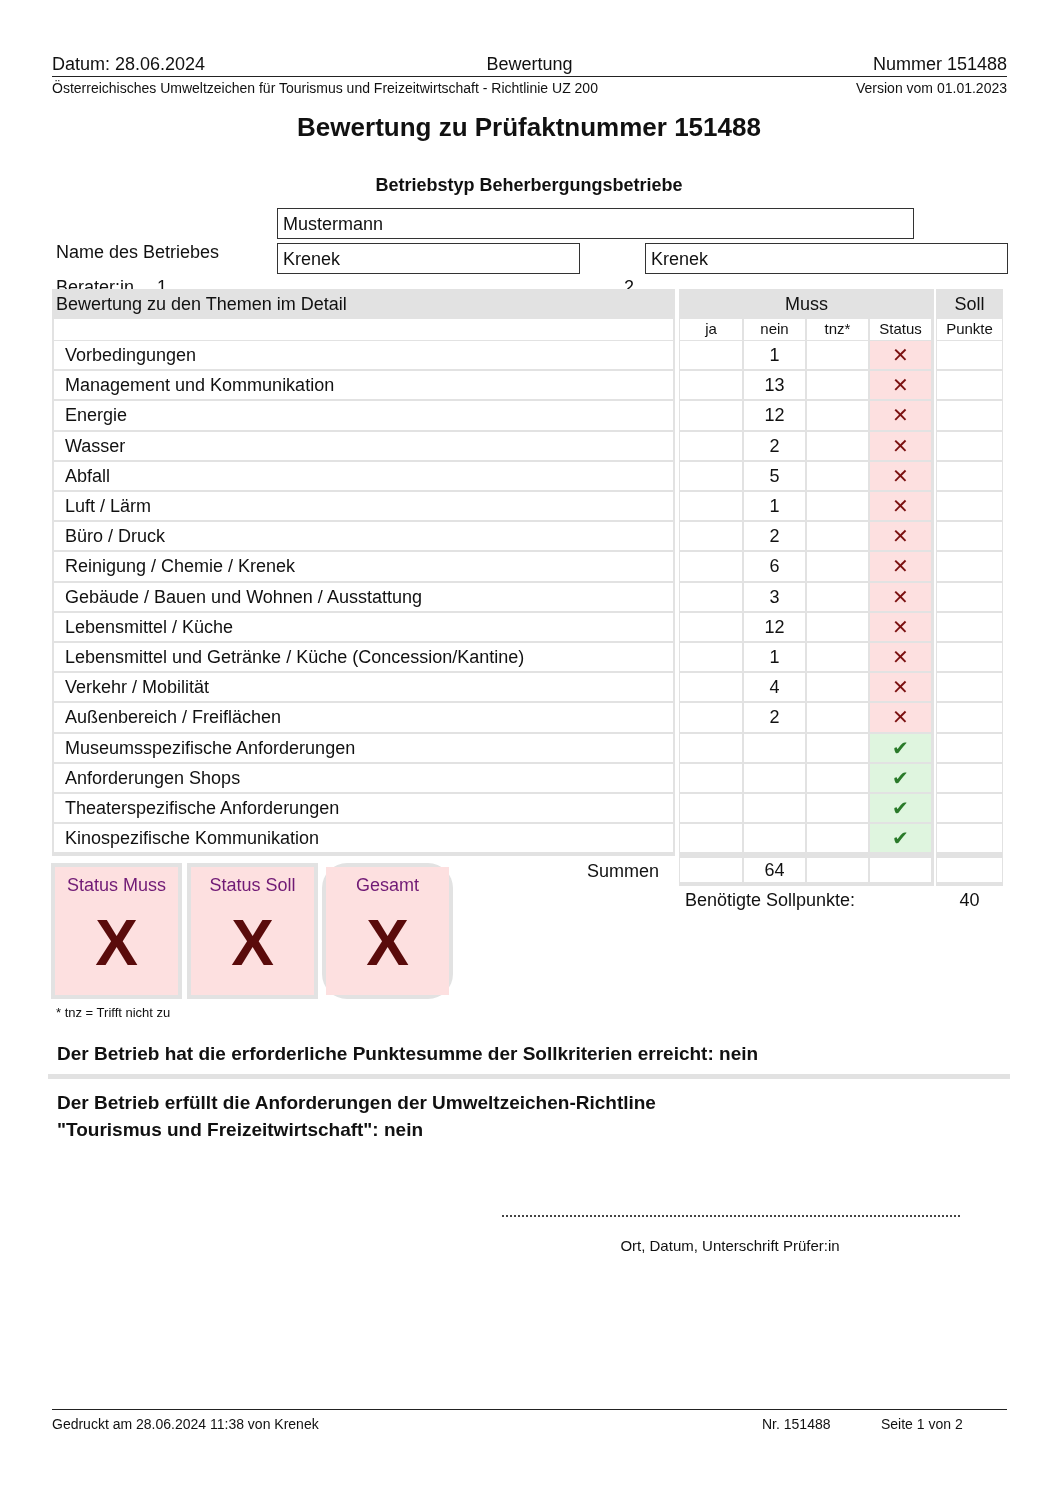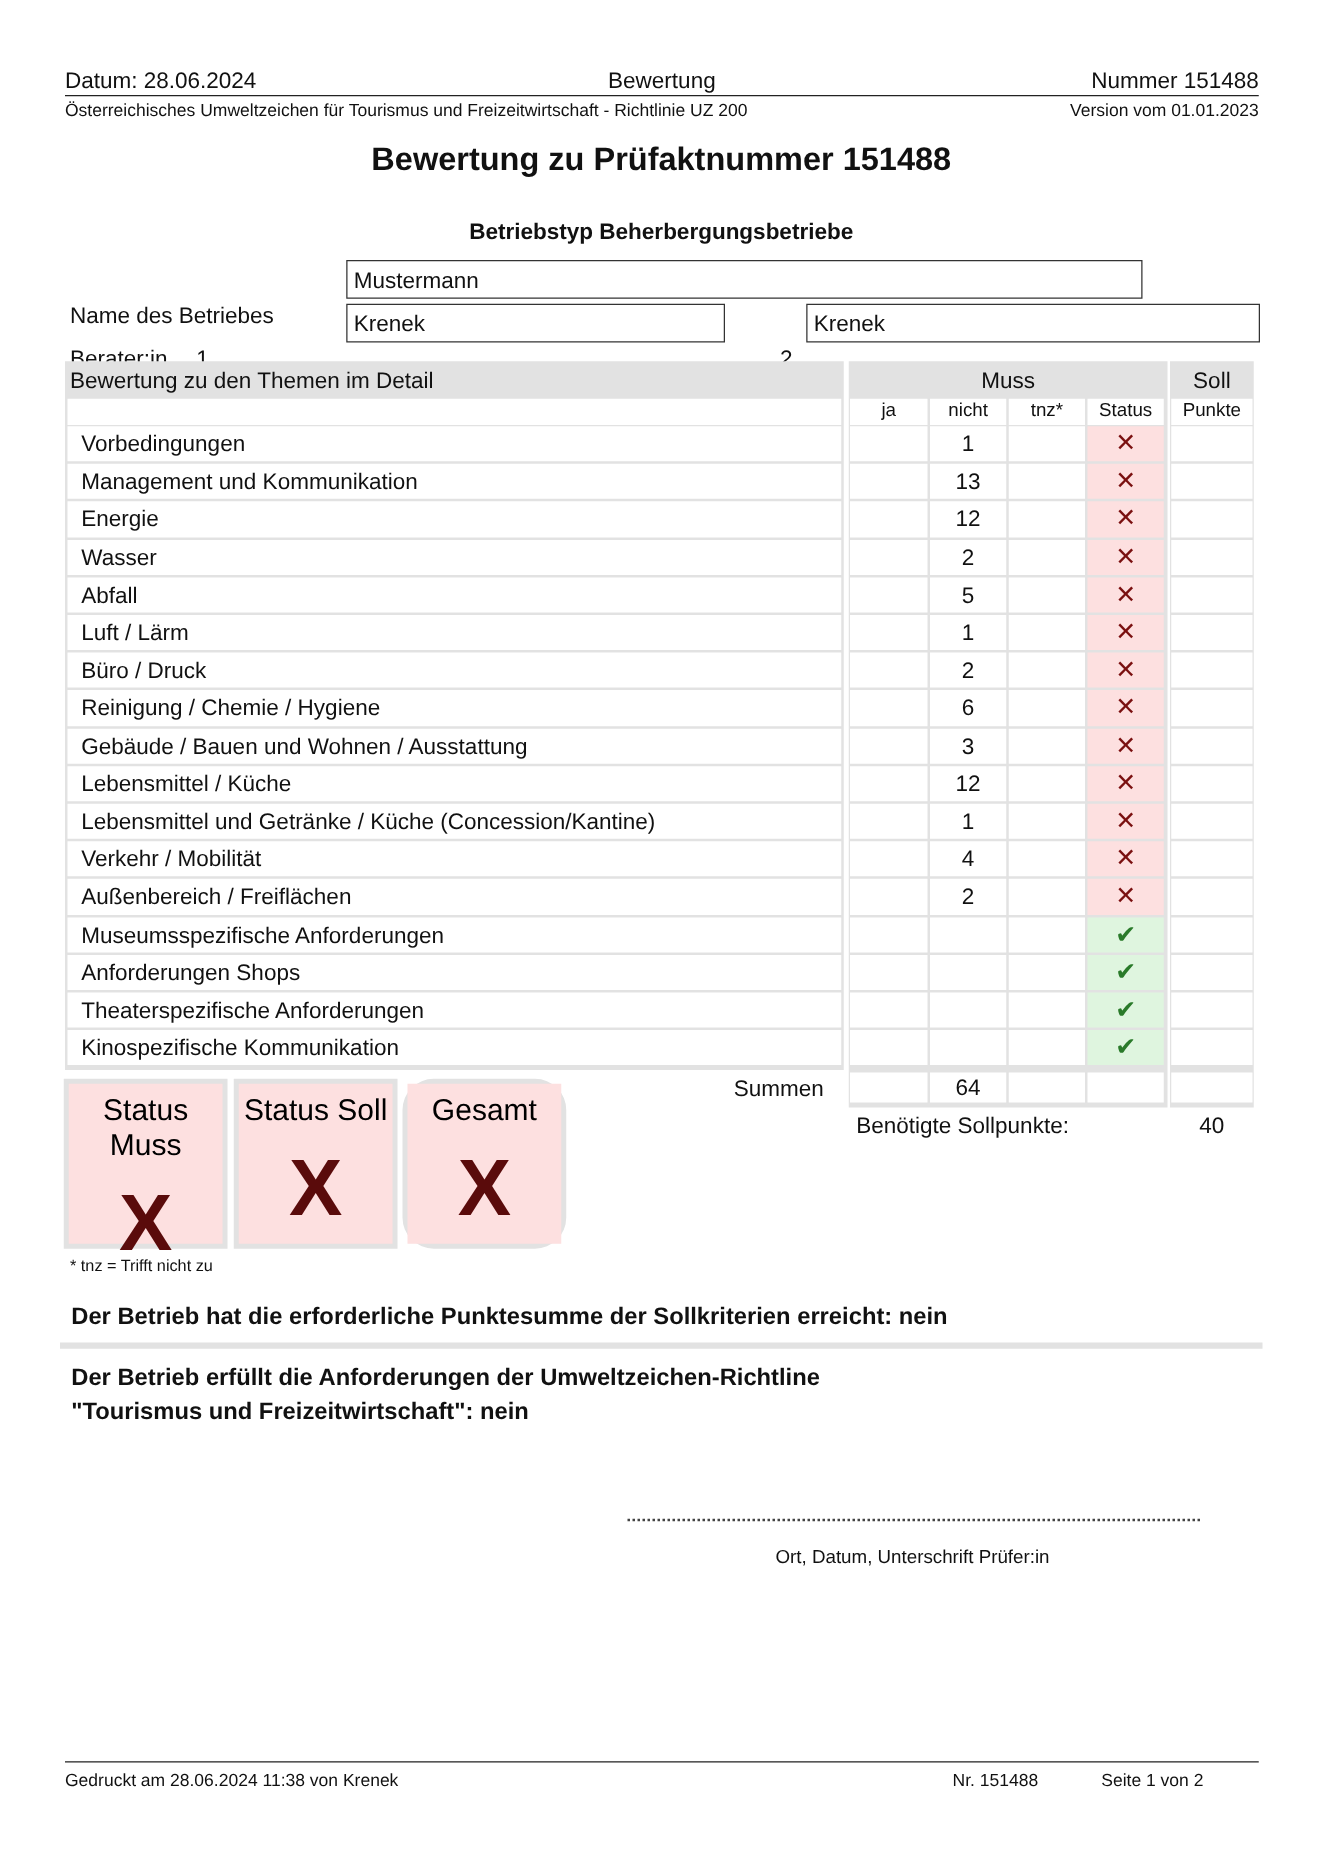--- a/index.html
+++ b/index.html
@@ -20,21 +20,21 @@
   .gray { background: #e2e2e2; }
   .white { background: #fff; }
   .topic { padding-left: 11px; line-height: 28px; }
   .num { text-align: center; line-height: 28px; }
   .hdr-small { font-size: 15px; text-align: center; line-height: 20px; }
   .st-x { background: #fde0e0; color: #7a1010; text-align: center; line-height: 28px; font-size: 20px; }
   .st-ok { background: #dff5df; color: #2a7a2a; text-align: center; line-height: 28px; font-size: 20px; }
 
   .status-card { position: absolute; top: 863px; width: 131px; height: 136px; background: #e2e2e2; box-sizing: border-box; padding: 4px; }
   .status-inner { width: 100%; height: 100%; background: #fde0e0; text-align: center; }
-  .status-label { color: #000000; font-size: 24px; padding-top: 8px; }
+  .status-label { color: #701a75; font-size: 18px; padding-top: 8px; }
   .status-mark { color: #5a0b0b; font-size: 64px; line-height: 70px; margin-top: 12px; font-weight: bold; }
 
   .note { left: 56px; top: 1005px; font-size: 13px; }
   .result1 { left: 57px; top: 1043px; font-size: 19px; font-weight: bold; }
   .divider { left: 48px; top: 1074px; width: 962px; height: 5px; background: #e2e2e2; }
   .result2 { left: 57px; top: 1089px; font-size: 19px; font-weight: bold; line-height: 27px; }
   .sig-dots { left: 502px; top: 1215px; width: 458px; height: 0; border-top: 2px dotted #444; }
   .sig-label { left: 502px; width: 456px; top: 1237px; text-align: center; font-size: 15px; }
   .foot-line { left: 52px; top: 1409px; width: 955px; height: 0; border-top: 1.5px solid #222; }
   .foot { top: 1416px; font-size: 14px; }
@@ -66,21 +66,21 @@
 
 <div id="tbl" class="abs tbl">
     <div class="cell gray" style="left:0;top:0;width:623px;height:567.4px"></div>
     <div class="cell gray" style="left:627px;top:0;width:255px;height:597.4px"></div>
     <div class="cell gray" style="left:884px;top:0;width:67px;height:597.4px"></div>
     <div class="cell " style="left:4px;top:0;width:600px;height:30px;line-height:30px;font-size:18px">Bewertung zu den Themen im Detail</div>
     <div class="cell " style="left:627px;top:0;width:255px;height:18px;line-height:30px;text-align:center;font-size:18px">Muss</div>
     <div class="cell " style="left:884px;top:0;width:67px;height:30px;line-height:30px;text-align:center;font-size:18px">Soll</div>
     <div class="cell white" style="left:2px;top:30px;width:619px;height:21px"></div>
     <div class="cell white hdr-small" style="left:628px;top:30px;width:62px;height:21px">ja</div>
-    <div class="cell white hdr-small" style="left:692px;top:30px;width:61px;height:21px">nicht</div>
+    <div class="cell white hdr-small" style="left:692px;top:30px;width:61px;height:21px">nein</div>
     <div class="cell white hdr-small" style="left:755px;top:30px;width:61px;height:21px">tnz*</div>
     <div class="cell white hdr-small" style="left:818px;top:30px;width:61px;height:21px">Status</div>
     <div class="cell white hdr-small" style="left:885px;top:30px;width:65px;height:21px">Punkte</div>
     <div class="cell white topic" style="left:2px;top:52px;width:619px;height:28.2px">Vorbedingungen</div>
     <div class="cell white num" style="left:628px;top:52px;width:62px;height:28.2px"></div>
     <div class="cell white num" style="left:692px;top:52px;width:61px;height:28.2px">1</div>
     <div class="cell white num" style="left:755px;top:52px;width:61px;height:28.2px"></div>
     <div class="cell st-x" style="left:818px;top:52px;width:61px;height:28.2px">✕</div>
     <div class="cell white num" style="left:885px;top:52px;width:65px;height:28.2px"></div>
     <div class="cell white topic" style="left:2px;top:82.2px;width:619px;height:28.2px">Management und Kommunikation</div>
@@ -112,21 +112,21 @@
     <div class="cell white num" style="left:692px;top:203px;width:61px;height:28.2px">1</div>
     <div class="cell white num" style="left:755px;top:203px;width:61px;height:28.2px"></div>
     <div class="cell st-x" style="left:818px;top:203px;width:61px;height:28.2px">✕</div>
     <div class="cell white num" style="left:885px;top:203px;width:65px;height:28.2px"></div>
     <div class="cell white topic" style="left:2px;top:233.2px;width:619px;height:28.2px">Büro / Druck</div>
     <div class="cell white num" style="left:628px;top:233.2px;width:62px;height:28.2px"></div>
     <div class="cell white num" style="left:692px;top:233.2px;width:61px;height:28.2px">2</div>
     <div class="cell white num" style="left:755px;top:233.2px;width:61px;height:28.2px"></div>
     <div class="cell st-x" style="left:818px;top:233.2px;width:61px;height:28.2px">✕</div>
     <div class="cell white num" style="left:885px;top:233.2px;width:65px;height:28.2px"></div>
-    <div class="cell white topic" style="left:2px;top:263.4px;width:619px;height:28.2px">Reinigung / Chemie / Hygiene</div>
+    <div class="cell white topic" style="left:2px;top:263.4px;width:619px;height:28.2px">Reinigung / Chemie / Krenek</div>
     <div class="cell white num" style="left:628px;top:263.4px;width:62px;height:28.2px"></div>
     <div class="cell white num" style="left:692px;top:263.4px;width:61px;height:28.2px">6</div>
     <div class="cell white num" style="left:755px;top:263.4px;width:61px;height:28.2px"></div>
     <div class="cell st-x" style="left:818px;top:263.4px;width:61px;height:28.2px">✕</div>
     <div class="cell white num" style="left:885px;top:263.4px;width:65px;height:28.2px"></div>
     <div class="cell white topic" style="left:2px;top:293.6px;width:619px;height:28.2px">Gebäude / Bauen und Wohnen / Ausstattung</div>
     <div class="cell white num" style="left:628px;top:293.6px;width:62px;height:28.2px"></div>
     <div class="cell white num" style="left:692px;top:293.6px;width:61px;height:28.2px">3</div>
     <div class="cell white num" style="left:755px;top:293.6px;width:61px;height:28.2px"></div>
     <div class="cell st-x" style="left:818px;top:293.6px;width:61px;height:28.2px">✕</div>

